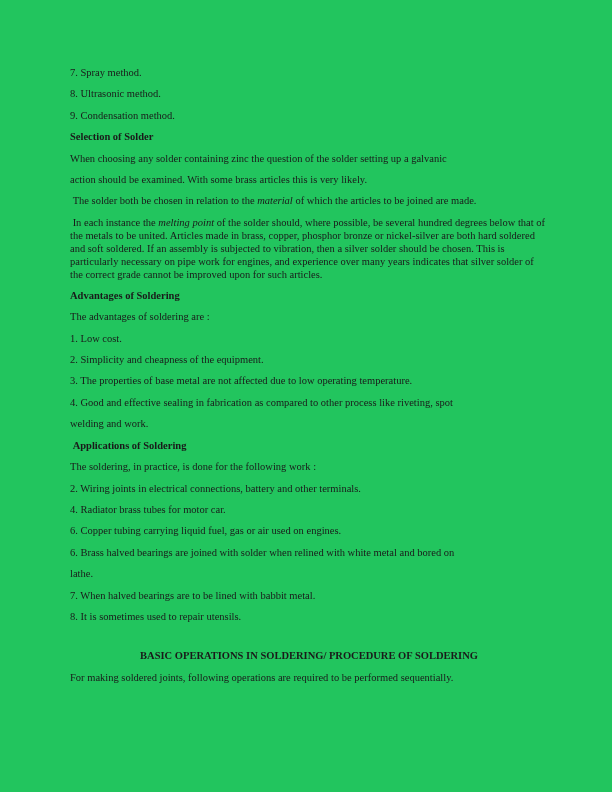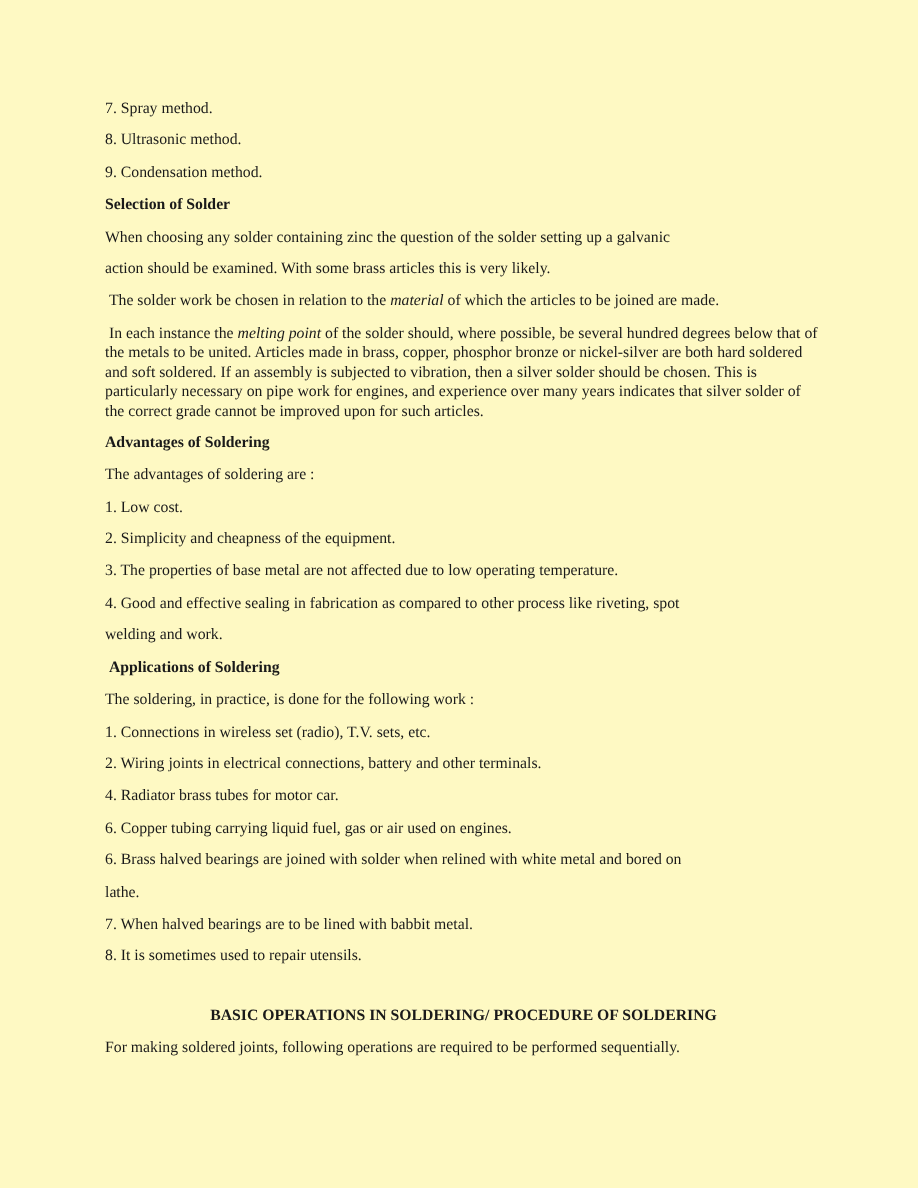--- a/index.html
+++ b/index.html
@@ -43,45 +43,44 @@
     margin-top: 18px;
     text-align: center;
   }
   .italic {
     font-style: italic;
   }
 </style>
 </head>
 <body>
 
-<div class="page" style="background: #fef9c3; color: rgb(26, 26, 26);">
+<div class="page" style="background: #22c55e; color: rgb(26, 26, 26);">
   <div class="content">
 
     <div class="line">7. Spray method.</div>
     <div class="line">8. Ultrasonic method.</div>
     <div class="line">9. Condensation method.</div>
 
     <div class="heading">Selection of Solder</div>
     <div class="line">When choosing any solder containing zinc the question of the solder setting up a galvanic</div>
     <div class="line">action should be examined. With some brass articles this is very likely.</div>
-    <div class="line"><span> The solder work be chosen in relation to the </span><span class="italic">material</span><span> of which the articles to be joined are made.</span></div>
+    <div class="line"><span> The solder both be chosen in relation to the </span><span class="italic">material</span><span> of which the articles to be joined are made.</span></div>
 
     <div class="para"><span> In each instance the </span><span class="italic">melting point</span><span> of the solder should, where possible, be several hundred degrees below that of the metals to be united. Articles made in brass, copper, phosphor bronze or nickel-silver are both hard soldered and soft soldered. If an assembly is subjected to vibration, then a silver solder should be chosen. This is particularly necessary on pipe work for engines, and experience over many years indicates that silver solder of the correct grade cannot be improved upon for such articles.</span></div>
 
     <div class="heading">Advantages of Soldering</div>
     <div class="line">The advantages of soldering are :</div>
     <div class="line">1. Low cost.</div>
     <div class="line">2. Simplicity and cheapness of the equipment.</div>
     <div class="line">3. The properties of base metal are not affected due to low operating temperature.</div>
     <div class="line">4. Good and effective sealing in fabrication as compared to other process like riveting, spot</div>
     <div class="line">welding and work.</div>
 
     <div class="heading"> Applications of Soldering</div>
     <div class="line">The soldering, in practice, is done for the following work :</div>
-    <div class="line">1. Connections in wireless set (radio), T.V. sets, etc.</div>
     <div class="line">2. Wiring joints in electrical connections, battery and other terminals.</div>
     <div class="line">4. Radiator brass tubes for motor car.</div>
     <div class="line">6. Copper tubing carrying liquid fuel, gas or air used on engines.</div>
     <div class="line">6. Brass halved bearings are joined with solder when relined with white metal and bored on</div>
     <div class="line">lathe.</div>
     <div class="line">7. When halved bearings are to be lined with babbit metal.</div>
     <div class="line">8. It is sometimes used to repair utensils.</div>
 
     <div class="heading gap-before">BASIC OPERATIONS IN SOLDERING/ PROCEDURE OF SOLDERING</div>
     <div class="line">For making soldered joints, following operations are required to be performed sequentially.</div>

